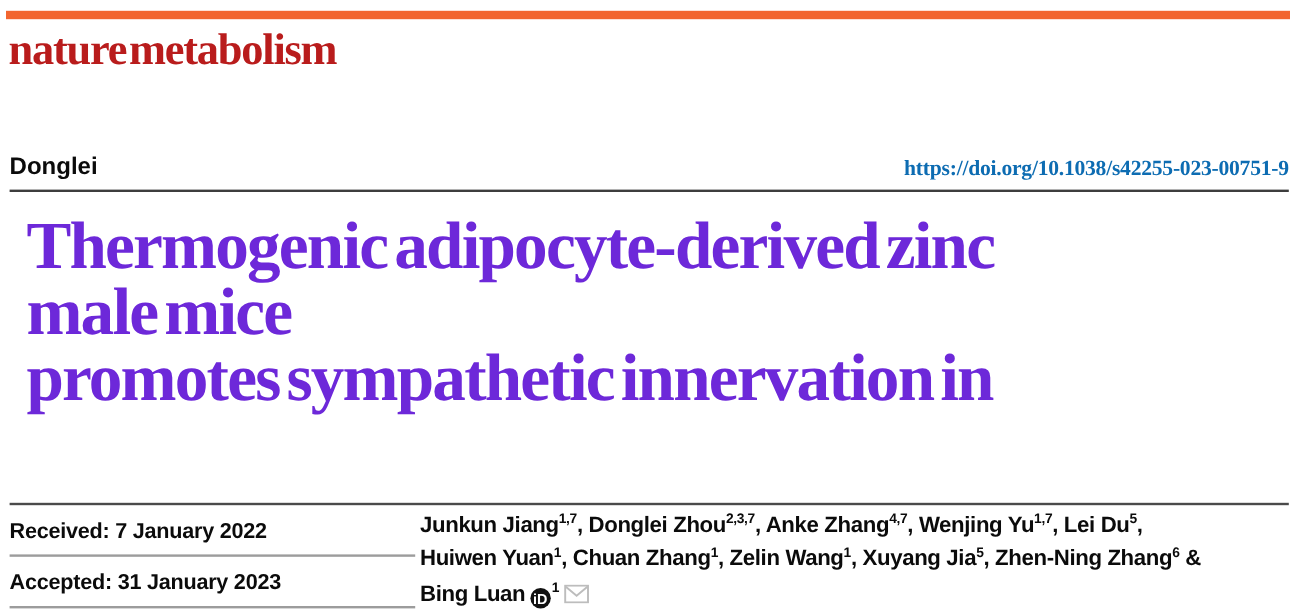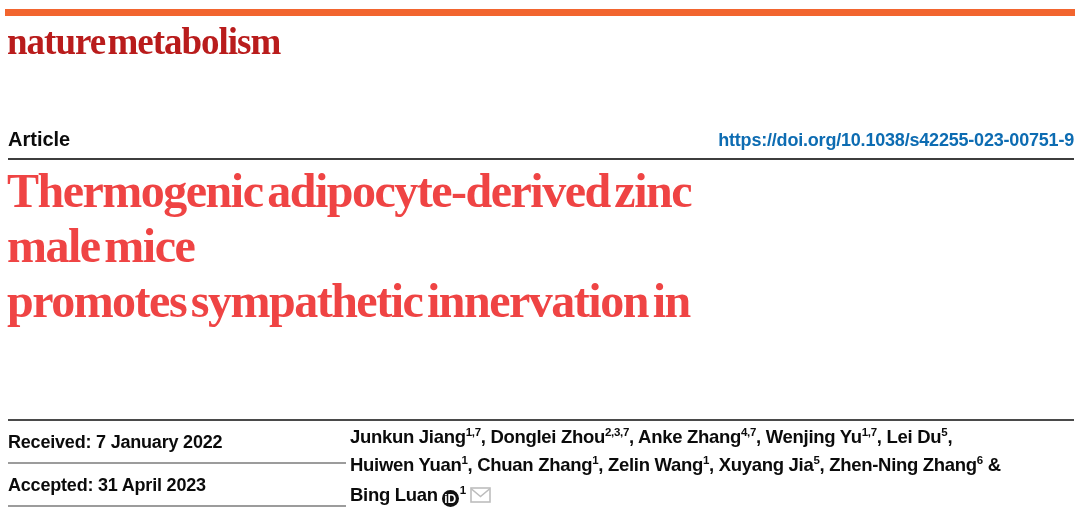--- a/index.html
+++ b/index.html
@@ -46,28 +46,28 @@
     cursor: pointer;
   }
   .header-rule {
     position: absolute;
     left: 8px; right: 6px; top: 158px;
     border-top: 2px solid #3d3d3d;
   }
   .title {
     position: absolute;
     left: 6px; top: 162px;
-    margin: 1px;
+    margin: 16px;
     font-family: "Liberation Serif", serif;
     font-weight: 900;
-    font-size: 48px;
+    font-size: 56px;
     line-height: 55px;
     letter-spacing: -1.5px;
     word-spacing: -0.12em;
-    color: #ef4444;
+    color: #6d28d9;
     white-space: nowrap;
   }
   .title .title-line { display: block; }
   .meta-top-rule {
     position: absolute;
     left: 8px; right: 6px; top: 419px;
     border-top: 2px solid #4a4a4a;
   }
   .dates {
     position: absolute;
@@ -121,37 +121,37 @@
 </head>
 <body>
 
 <div class="page">
 
   <div class="brand-bar" style="background-color: rgb(242, 101, 47);"></div>
 
   <div class="wordmark">nature metabolism</div>
 
   <div class="article-row">
-    <span class="article-label">Article</span>
-    <a class="doi-link" style="color: rgb(13, 108, 178);">https://doi.org/10.1038/s42255-023-00751-9</a>
+    <span class="article-label">Donglei</span>
+    <a class="doi-link" style="color: rgb(13, 108, 178); font-family: Liberation Serif, serif;">https://doi.org/10.1038/s42255-023-00751-9</a>
   </div>
 
   <div class="header-rule"></div>
 
   <h1 class="title">
     <span class="title-line">Thermogenic adipocyte-derived zinc</span>
     <span class="title-line">male mice</span>
     <span class="title-line">promotes sympathetic innervation in</span>
   </h1>
 
   <div class="meta-top-rule"></div>
 
   <div class="dates">
     <div class="date-row">Received: 7 January 2022</div>
-    <div class="date-row">Accepted: 31 April 2023</div>
+    <div class="date-row">Accepted: 31 January 2023</div>
   </div>
 
   <div class="authors" id="authors"><span>Junkun Jiang</span><sup>1,7</sup>, <span>Donglei Zhou</span><sup>2,3,7</sup>, <span>Anke Zhang</span><sup>4,7</sup>, <span>Wenjing Yu</span><sup>1,7</sup>, <span>Lei Du</span><sup>5</sup>,<br><span>Huiwen Yuan</span><sup>1</sup>, <span>Chuan Zhang</span><sup>1</sup>, <span>Zelin Wang</span><sup>1</sup>, <span>Xuyang Jia</span><sup>5</sup>, <span>Zhen-Ning Zhang</span><sup>6</sup> &amp;<br><span>Bing Luan</span><span class="orcid-icon">iD</span><sup>1</sup><span class="email-icon"><svg width="21" height="16" viewBox="0 0 21 16">
           <rect x="1" y="1" width="19" height="14" fill="none" stroke="#bdbdbd" stroke-width="1.6"></rect>
           <path d="M1.5 2 L10.5 9.5 L19.5 2" fill="none" stroke="#bdbdbd" stroke-width="1.6"></path>
         </svg></span></div>
 
 </div>
 
 </body></html>

